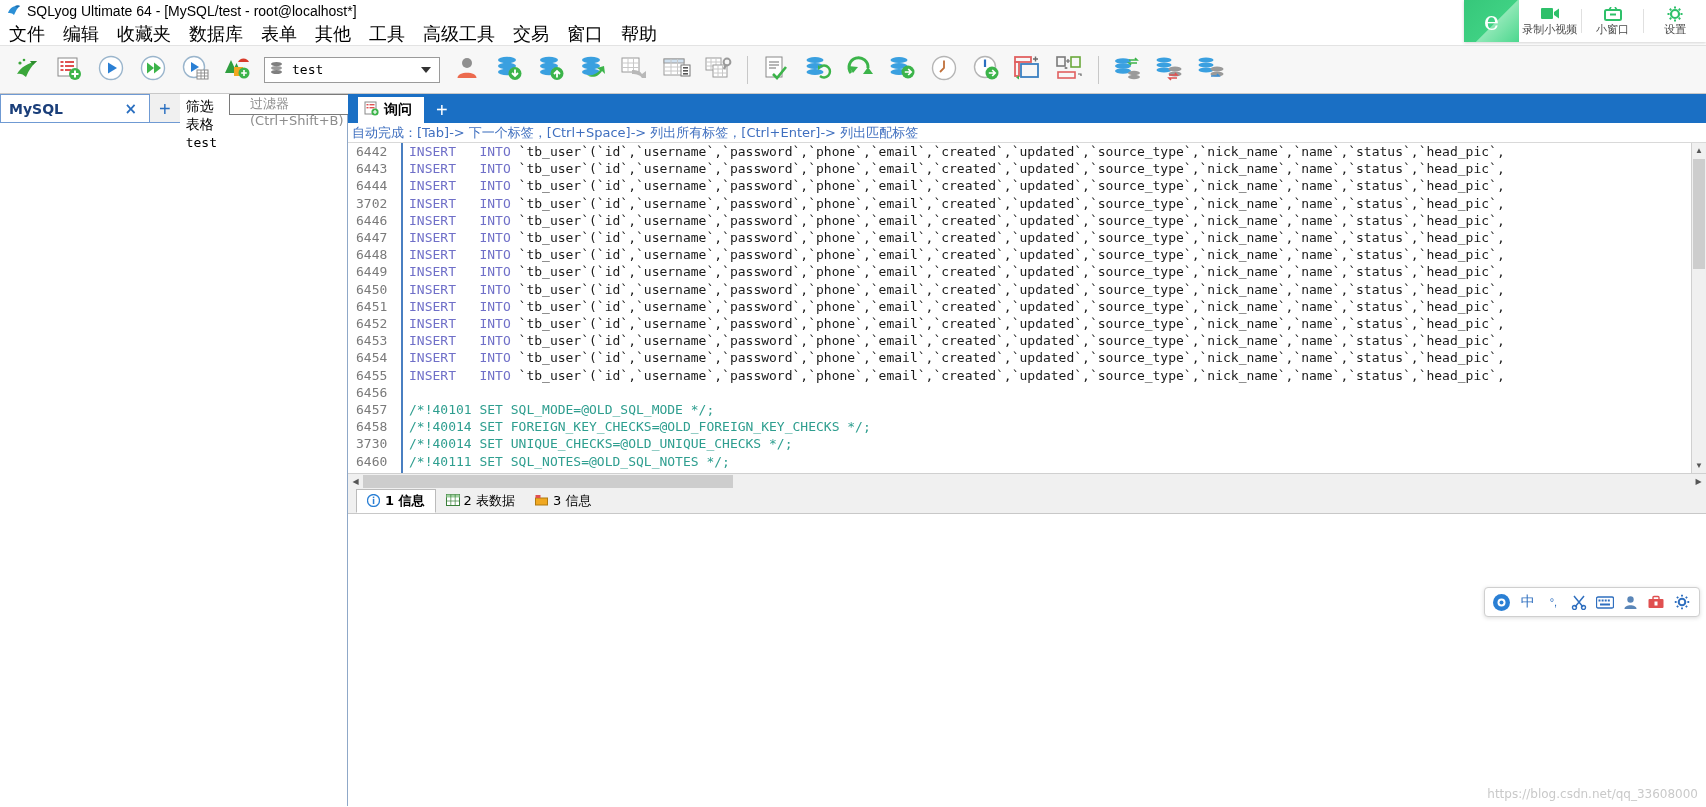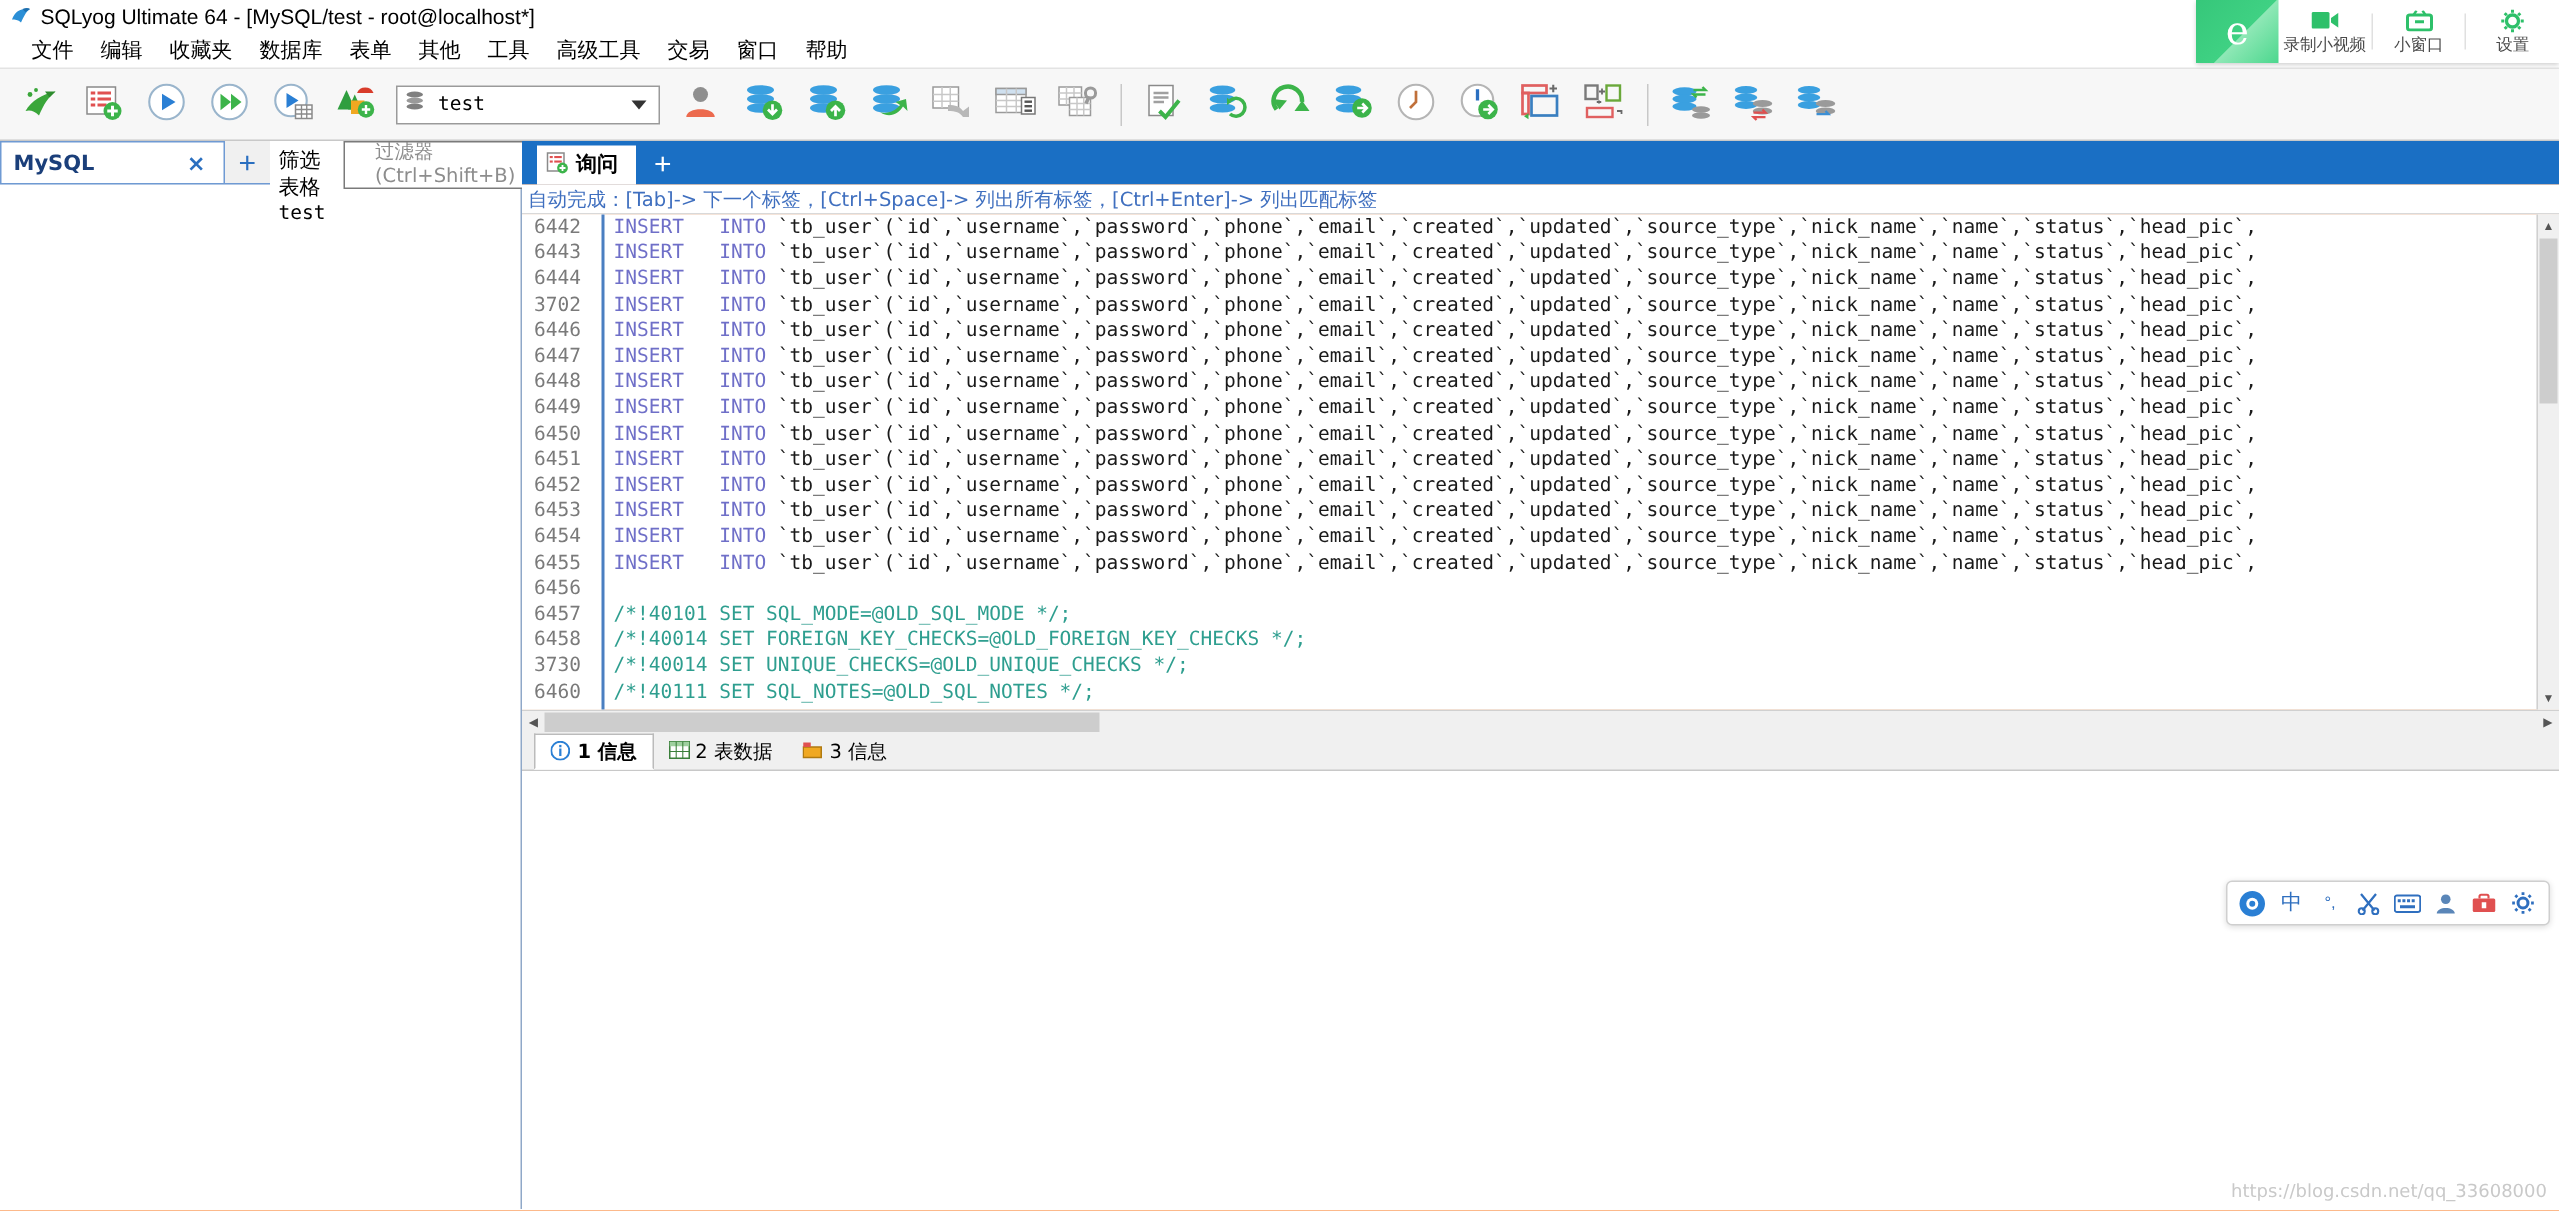--- a/index.html
+++ b/index.html
@@ -16,22 +16,22 @@
     padding-left:6px; position:relative;
   }
   .titlebar .app-icon {
     width:16px; height:16px; margin-right:5px; position:relative; flex:0 0 auto;
   }
   .title-text { font-size:14px; color:#000; white-space:nowrap; }
 
   
   .menubar {
     height:24px; background:#ffffff; display:flex; align-items:center;
-    padding-left:12px; border-bottom:1px solid #e3e3e3;
-    font-family:"DejaVu Sans", sans-serif; font-size:14px;
+    padding-left:0; border-bottom:1px solid #e3e3e3;
+    font-family:"DejaVu Sans", sans-serif; font-size:18px;
   }
   .menubar .mi { padding:2px 9px; white-space:nowrap; cursor:default; }
 
   
   .toolbar {
     height:48px; background:#f7f7f7; border-bottom:1px solid #c8c8c8;
     display:flex; align-items:center; padding:0 6px; gap:0px;
   }
   .tbtn {
     width:42px; height:42px; display:flex; align-items:center; justify-content:center;
@@ -58,22 +58,22 @@
     display:flex; align-items:center; padding:0 8px; font-weight:bold; color:#1b3f7a; font-size:14px;
     font-family:"DejaVu Sans", sans-serif;
   }
   .conn-tab .label { flex:1; }
   .conn-tab .xclose { color:#2a6fc0; font-size:15px; padding:0 4px; cursor:pointer;}
   .conn-add { color:#2a6fc0; font-size:20px; padding:0 9px; line-height:26px; cursor:pointer;}
 
   .filter-head { font-family:"DejaVu Sans", sans-serif; font-size:14px; padding:4px 6px 3px 6px; }
   .filter-head .fname { font-family:"DejaVu Sans Mono", monospace; font-size:13px; }
   .filter-input {
-    margin:0 6px 4px 6px; height:32px; border:1px solid #7a7a7a; background:#fff;
-    display:flex; align-items:flex-end; padding:0 20px; color:#8d8d8d;
+    margin:0 6px 4px 6px; height:21px; border:1px solid #7a7a7a; background:#fff;
+    display:flex; align-items:flex-start; padding:0 20px; color:#8d8d8d;
     font-family:"DejaVu Sans", sans-serif; font-size:13px;
   }
   .tree { flex:1; overflow:hidden; padding-top:2px; font-family:"DejaVu Sans Mono", monospace; font-size:13px;}
   .tnode { height:19px; display:flex; align-items:center; padding-left:4px;text-align:center;}
   .tnode.sel { background:#e8e8e8; }
   .expander {
     width:11px;height:11px;border:1px solid #7a9abd; background:#fff; margin-right:5px;
     display:flex;align-items:center;justify-content:center;font-size:10px;line-height:9px;color:#27507f;
     font-family:"DejaVu Sans", sans-serif; flex:0 0 auto;
   }

